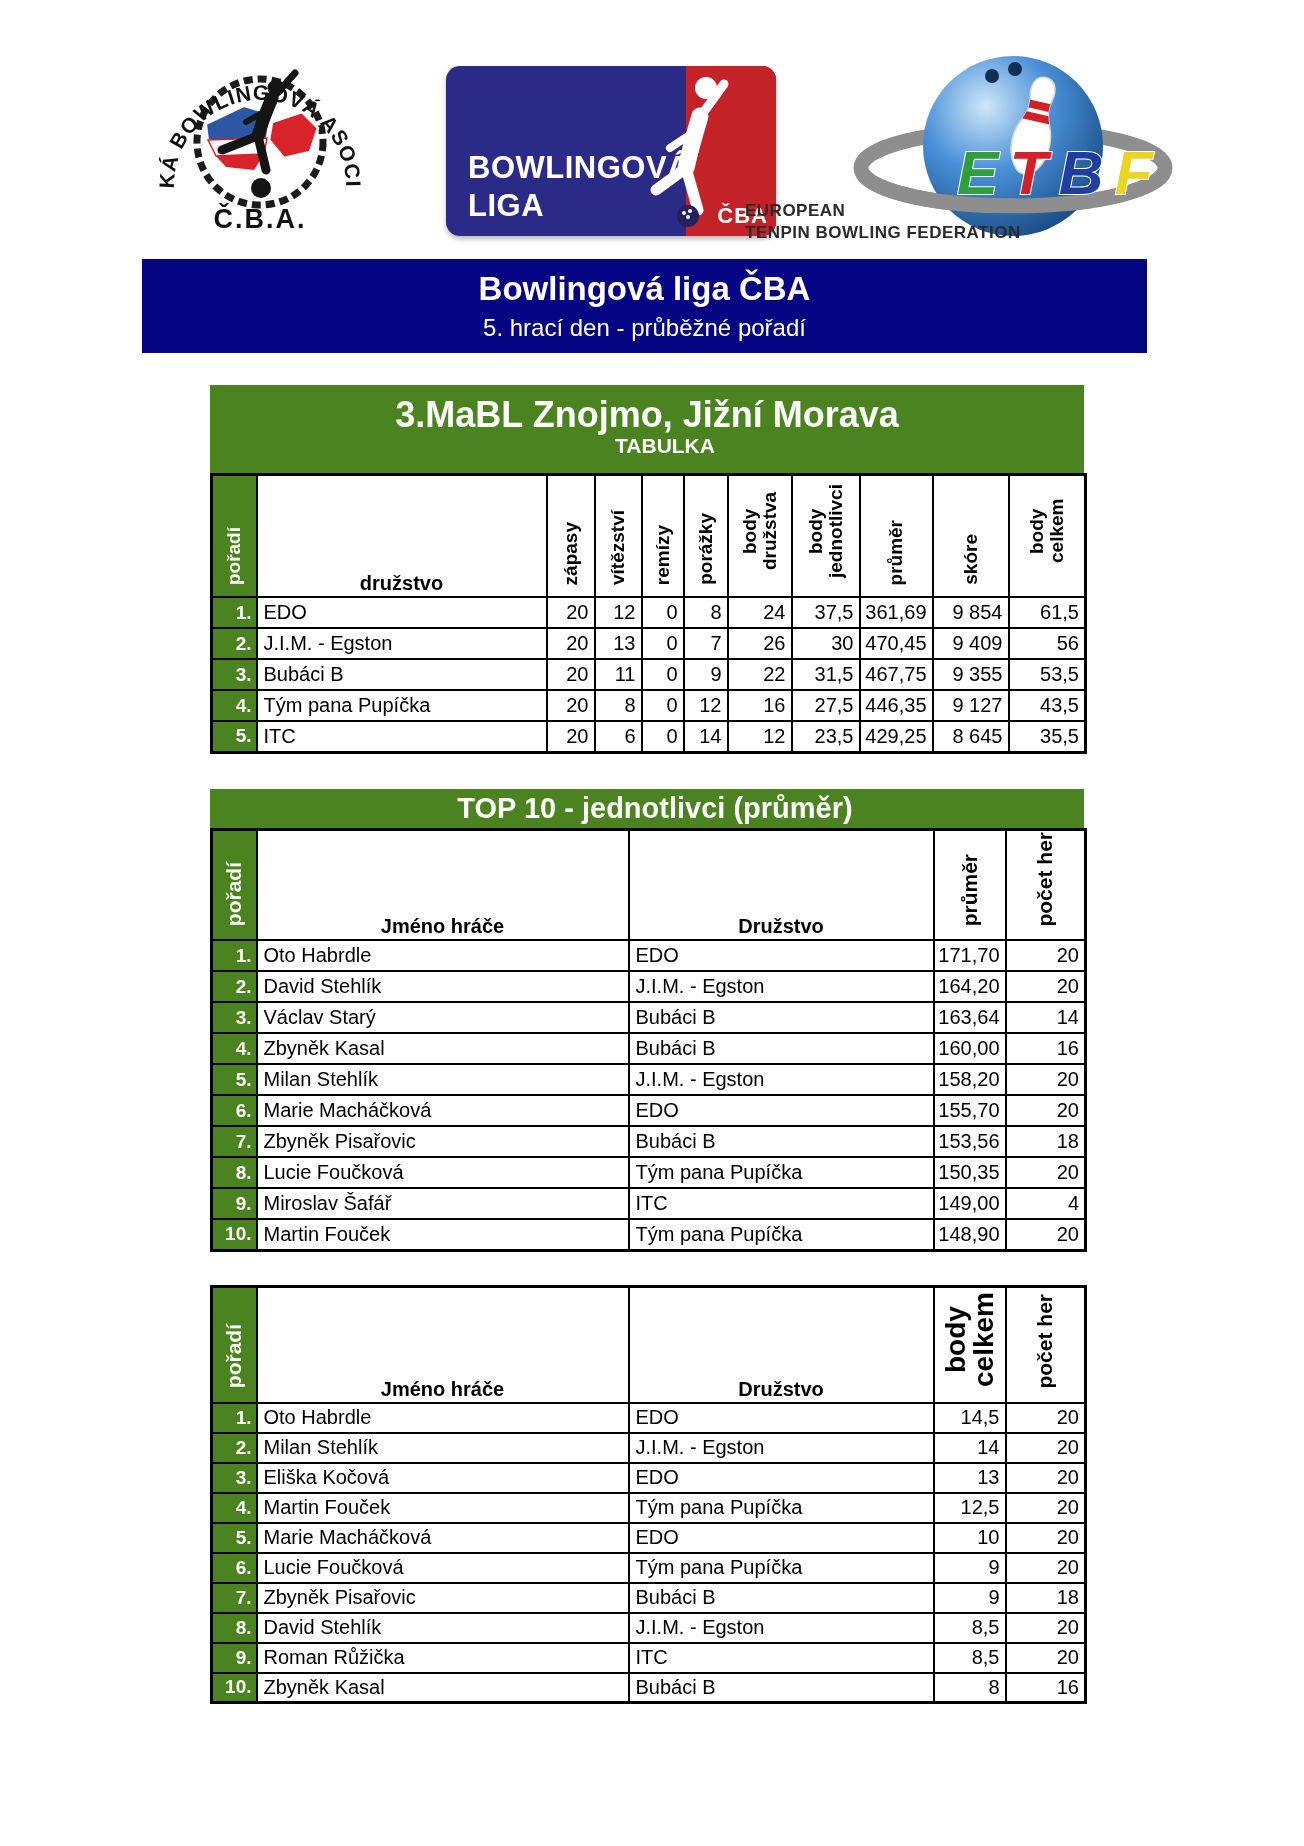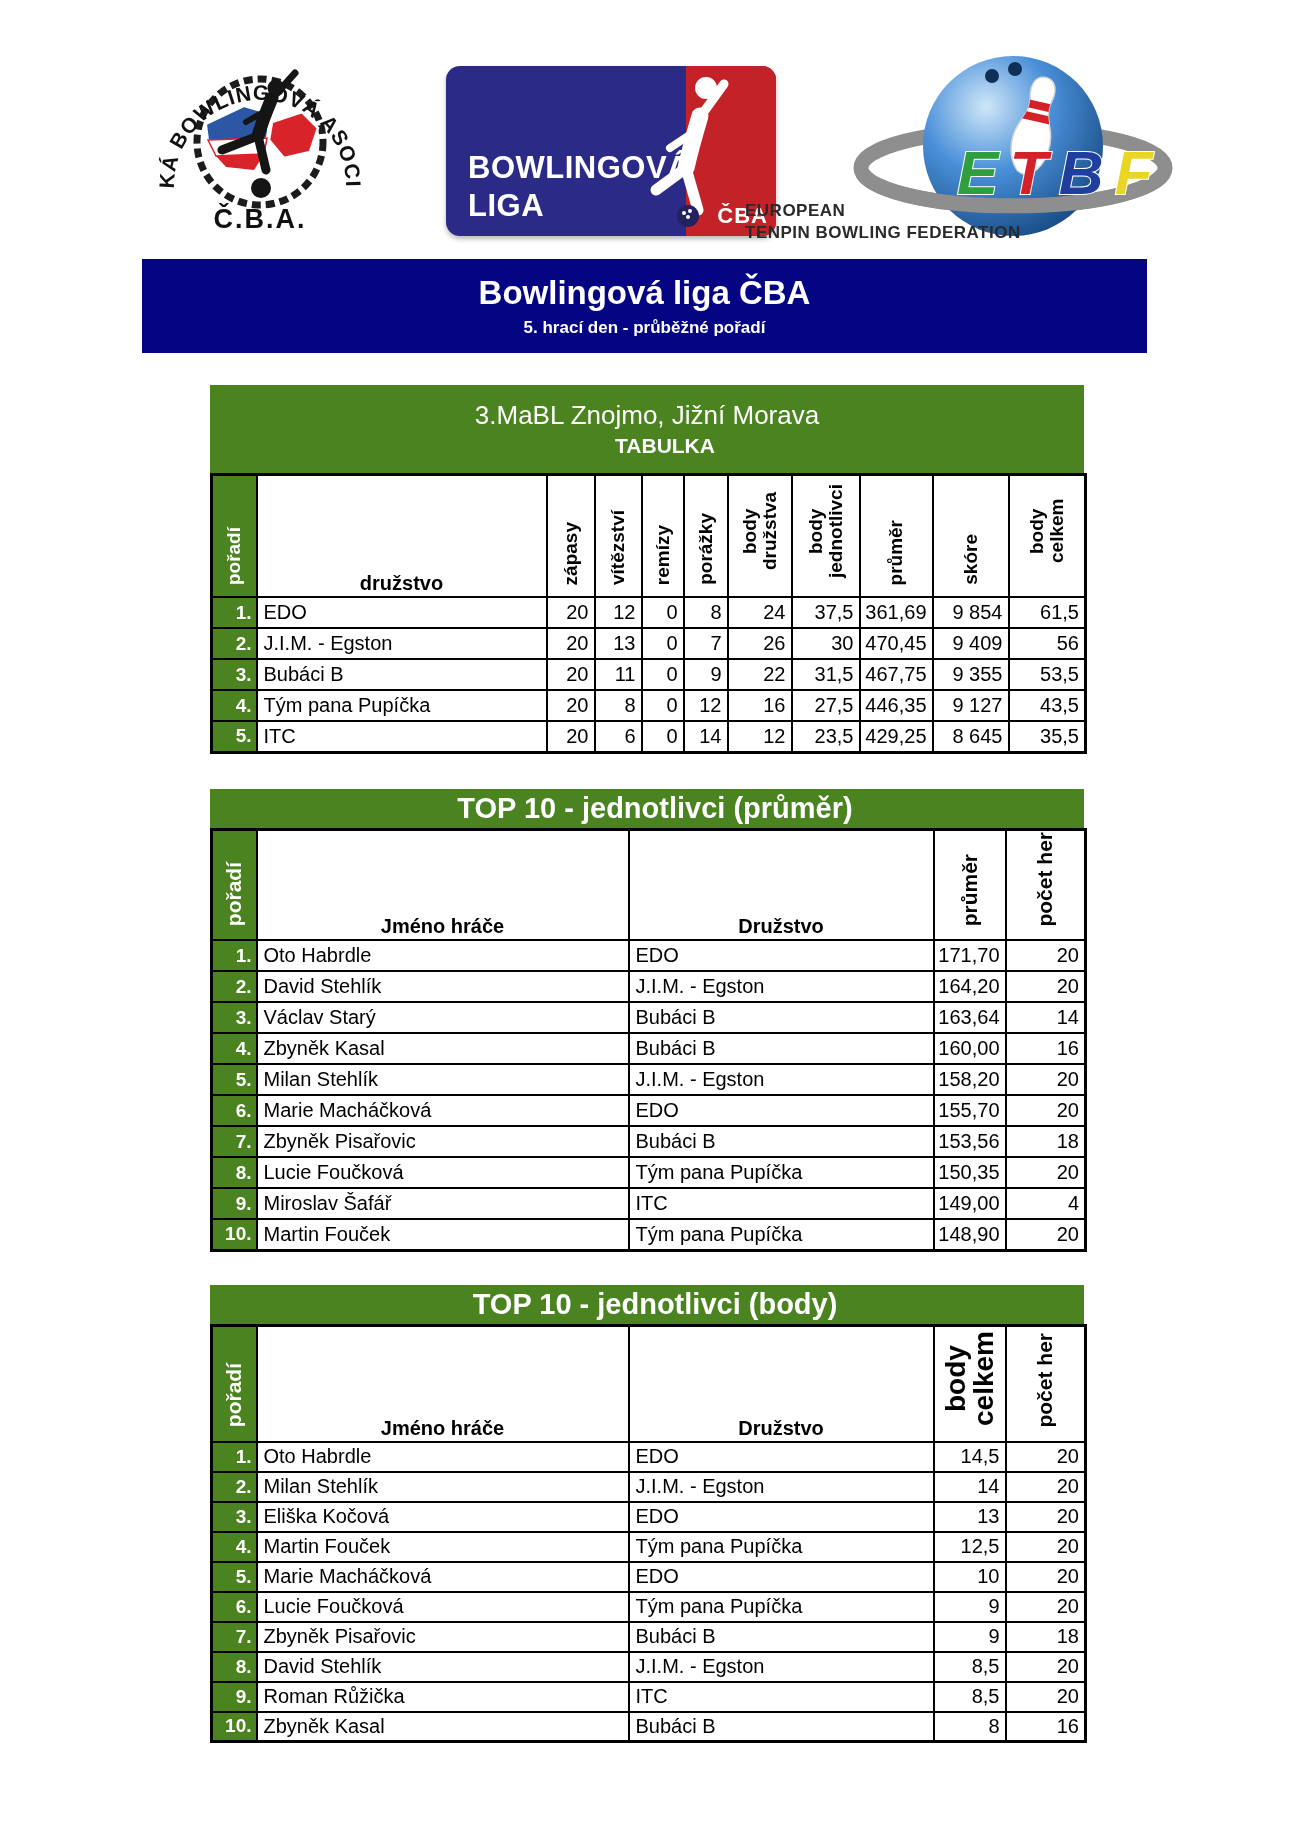--- a/index.html
+++ b/index.html
@@ -20,27 +20,27 @@
   #liga-logo .badge{position:absolute;right:8px;bottom:7px;display:flex;align-items:center;gap:17px;}
   #liga-logo .badge .badge-label{color:#fff;font-weight:bold;font-size:22px;letter-spacing:1px;}
   #etbf-logo{left:745px;top:46px;width:430px;height:202px;}
 
   
   .banner{
     position:absolute;left:142px;top:259px;width:1005px;height:94px;background:#050583;
     display:flex;flex-direction:column;align-items:center;justify-content:center;color:#fff;
   }
   .banner .title{font-size:33px;font-weight:bold;}
-  .banner .subtitle{font-size:17px;font-weight:bold;margin-top:6px;}
+  .banner .subtitle{font-size:24px;font-weight:normal;margin-top:6px;}
 
   
   .content{position:absolute;left:210px;top:385px;width:874px;}
   .green-head{background:#4a831f;color:#fff;text-align:center;}
   .gh-big{height:88px;display:flex;flex-direction:column;justify-content:center;}
-  .gh-big .gt1{font-size:26px;font-weight:normal;line-height:34px;}
+  .gh-big .gt1{font-size:36px;font-weight:bold;line-height:34px;}
   .gh-big .gt2{font-size:21px;font-weight:bold;line-height:28px;padding-left:36px;}
   .gh-small{height:39px;font-size:29px;font-weight:bold;line-height:39px;padding-left:16px;}
   .gap35{height:35px;}
   .gap33{height:33px;}
 
   table{border-collapse:collapse;table-layout:fixed;width:874px;border:3px solid #000;}
   th,td{border:2px solid #000;overflow:hidden;}
   thead th{vertical-align:bottom;text-align:center;background:#fff;}
   th.rankhead{background:#4a831f;}
   .rot{writing-mode:vertical-rl;transform:rotate(180deg);display:inline-block;
@@ -348,21 +348,20 @@
           <td class="team">Martin Fouček</td>
           <td class="team">Tým pana Pupíčka</td>
           <td class="num">148,90</td>
           <td class="num">20</td>
         </tr>
       </tbody>
   </table>
 
   <div class="gap33"></div>
 
-  <div class="green-head gh-small">TOP 10 - jednotlivci (body)</div>
   <table id="t3">
     <colgroup>
       <col style="width:45px">
         <col style="width:372px">
         <col style="width:305px">
         <col style="width:72px">
         <col style="width:80px">
     </colgroup>
     <thead>
       <tr>

